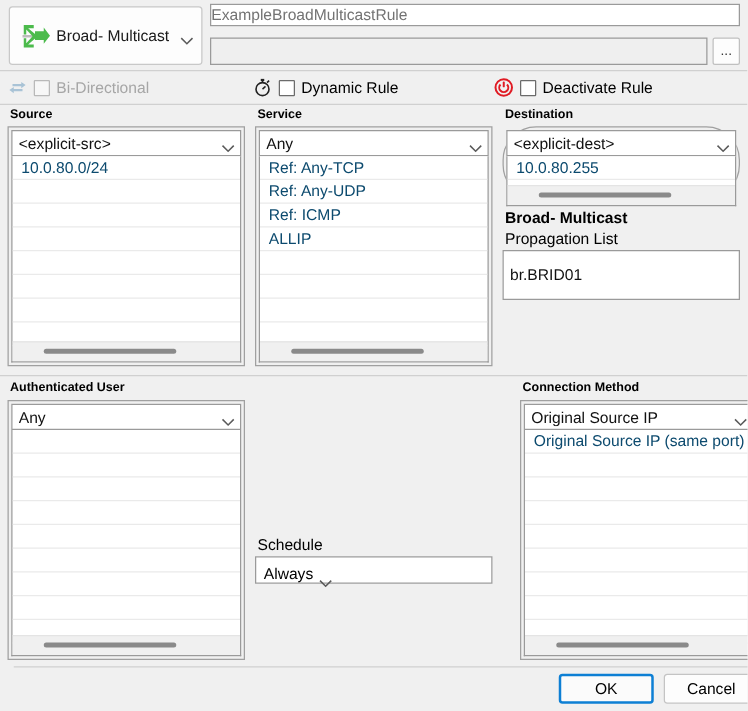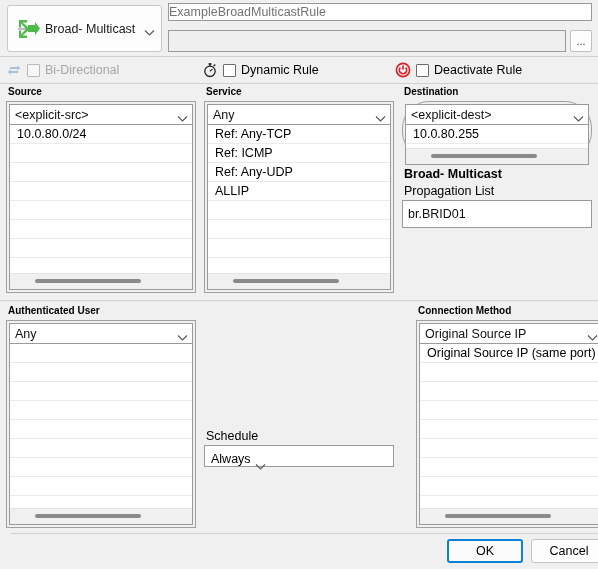--- a/index.html
+++ b/index.html
@@ -223,21 +223,21 @@
     position: absolute;
     left: 0; top: 0; right: 0; bottom: 0;
   }
   .lrow {
     height: 19px;
     line-height: 19px;
     box-sizing: border-box;
     border-bottom: 1px solid #eaeaea;
     padding-left: 7px;
     font-size: 12.5px;
-    color: #000000;
+    color: #0c4a6e;
     white-space: nowrap;
     overflow: hidden;
   }
   .hscroll {
     position: absolute;
     left: 0; right: 0; bottom: 0;
     height: 15px;
     background: #f0f0f0;
     border-top: 1px solid #e4e4e4;
   }
@@ -251,21 +251,21 @@
     border-radius: 2px;
   }
 
   .prop-title {
     font-size: 12.5px;
     font-weight: bold;
     margin: 8px 0 3px 2px;
   }
   .prop-input {
     width: 100%;
-    height: 28px;
+    height: 40px;
     box-sizing: border-box;
     border: 1px solid #9a9a9a;
     background: #ffffff;
     font-family: "Liberation Sans", sans-serif;
     font-size: 12.5px;
     color: #111;
     padding: 0 5px;
     outline: none;
   }
 
@@ -441,22 +441,22 @@
           <span class="ctext">Any</span>
           <span class="chev">
             <svg viewBox="0 0 11 7" width="11" height="7">
                 <path d="M1 1.5 L5.5 6 L10 1.5" stroke="#5a5a5a" stroke-width="1.2" fill="none"></path>
               </svg>
           </span>
         </div>
         <div class="listbox tall">
           <div class="rows" id="service-rows">
               <div class="lrow">Ref: Any-TCP</div>
+              <div class="lrow">Ref: Any-UDP</div>
               <div class="lrow">Ref: ICMP</div>
-              <div class="lrow">Ref: Any-UDP</div>
               <div class="lrow">ALLIP</div>
               <div class="lrow"></div>
               <div class="lrow"></div>
               <div class="lrow"></div>
               <div class="lrow"></div>
               <div class="lrow"></div>
             </div>
           <div class="hscroll">
               <div class="thumb"></div>
             </div>

